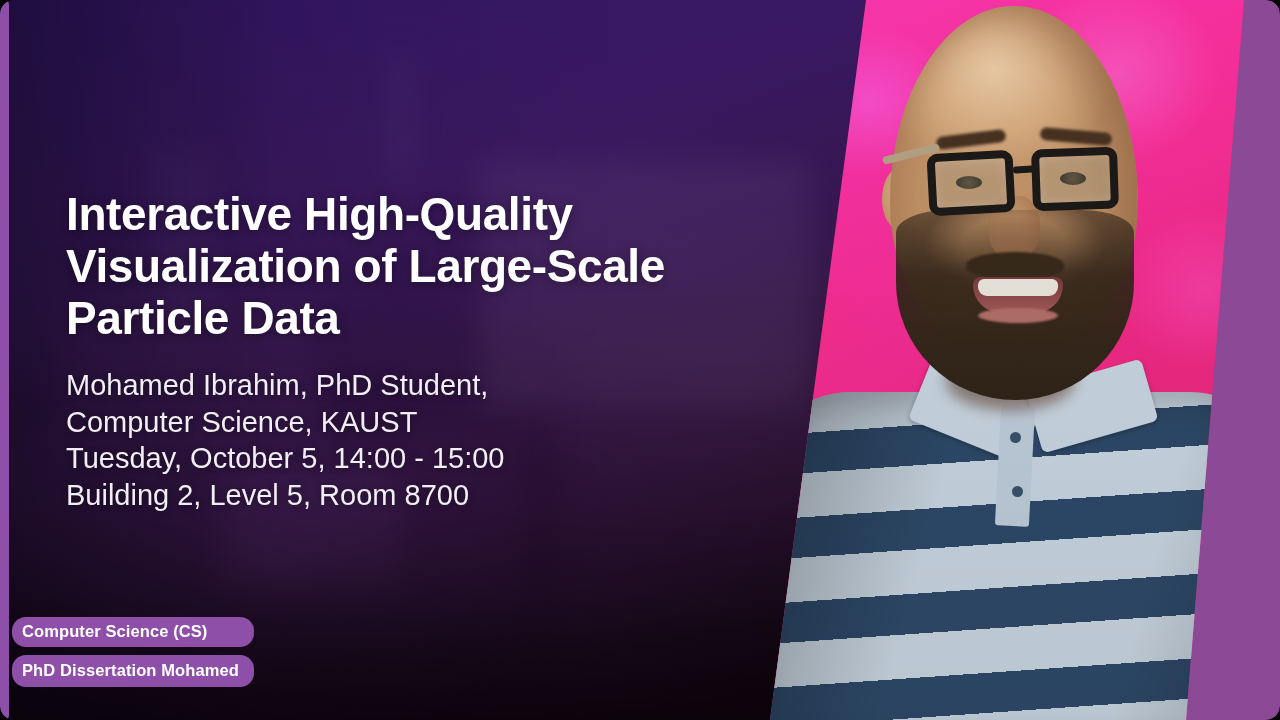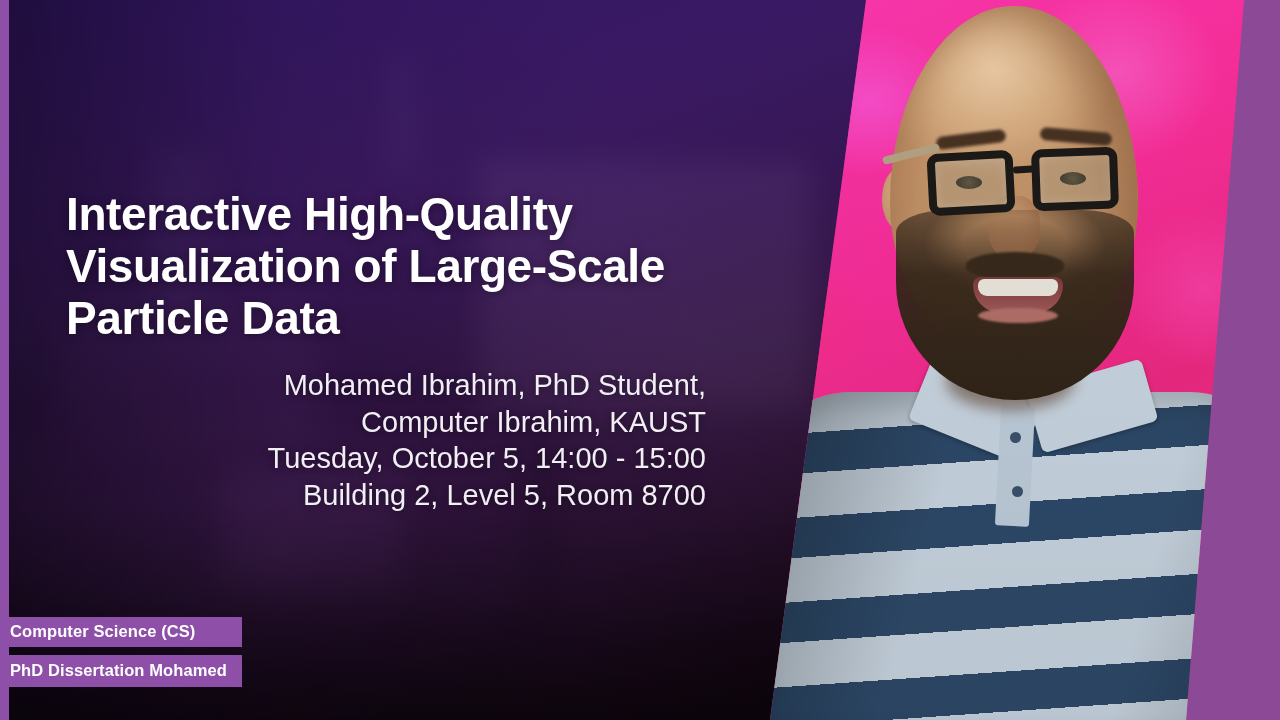--- a/index.html
+++ b/index.html
@@ -1,15 +1,15 @@
 <!DOCTYPE html>
 <html><head>
 <meta charset="utf-8">
 <style>
-  * { margin:0; padding:0; box-sizing:border-box; }
+  * { margin:0; padding:0; box-sizing:border-box;border-radius:14px; }
   html,body { width:1280px; height:720px; overflow:hidden; background:#000; }
 
   .slide{
     position:relative;
     width:1280px; height:720px;
     font-family:"Liberation Sans", sans-serif;
     overflow:hidden;
     background:#1c0f24;
   }
 
@@ -196,24 +196,24 @@
     text-shadow:0 2px 10px rgba(0,0,0,.38);
   }
   .title .tl{ display:block; }
 
   .subtitle{
     position:absolute; left:66px; top:367px; width:640px;
     font-size:29px; line-height:36.5px; font-weight:400;
     color:#f2eef5;
     text-shadow:0 1px 7px rgba(0,0,0,.42);
   }
-  .subtitle .sl{ display:block; white-space:nowrap;text-align:right; }
-
-  
-  .badges{ position:absolute; left:0; top:617px; }
+  .subtitle .sl{ display:block; white-space:nowrap; }
+
+  
+  .badges{ position:absolute; left:12px; top:617px; }
   .badge{
     display:block; background:#8e4fa8; color:#ffffff;
     font-weight:700; white-space:nowrap;
   }
   .badge-1{ font-size:16.5px; padding:5px 14px 6px 10px; letter-spacing:.1px; }
   .badge-2{ font-size:16.5px; padding:6px 15px 7px 10px; margin-top:8px; letter-spacing:.1px; }
 </style>
 </head>
 <body>
 
@@ -275,21 +275,21 @@
   </div>
 
   <div class="title">
     <span class="tl">Interactive High-Quality</span>
     <span class="tl">Visualization of Large-Scale</span>
     <span class="tl">Particle Data</span>
   </div>
 
   <div class="subtitle">
     <span class="sl">Mohamed Ibrahim, PhD Student,</span>
-    <span class="sl">Computer Ibrahim, KAUST</span>
+    <span class="sl">Computer Science, KAUST</span>
     <span class="sl">Tuesday, October 5, 14:00 - 15:00</span>
     <span class="sl">Building 2, Level 5, Room 8700</span>
   </div>
 
   <div class="badges">
     <span class="badge badge-1">Computer Science (CS)</span>
     <span class="badge badge-2">PhD Dissertation Mohamed</span>
   </div>
 
 </div>

